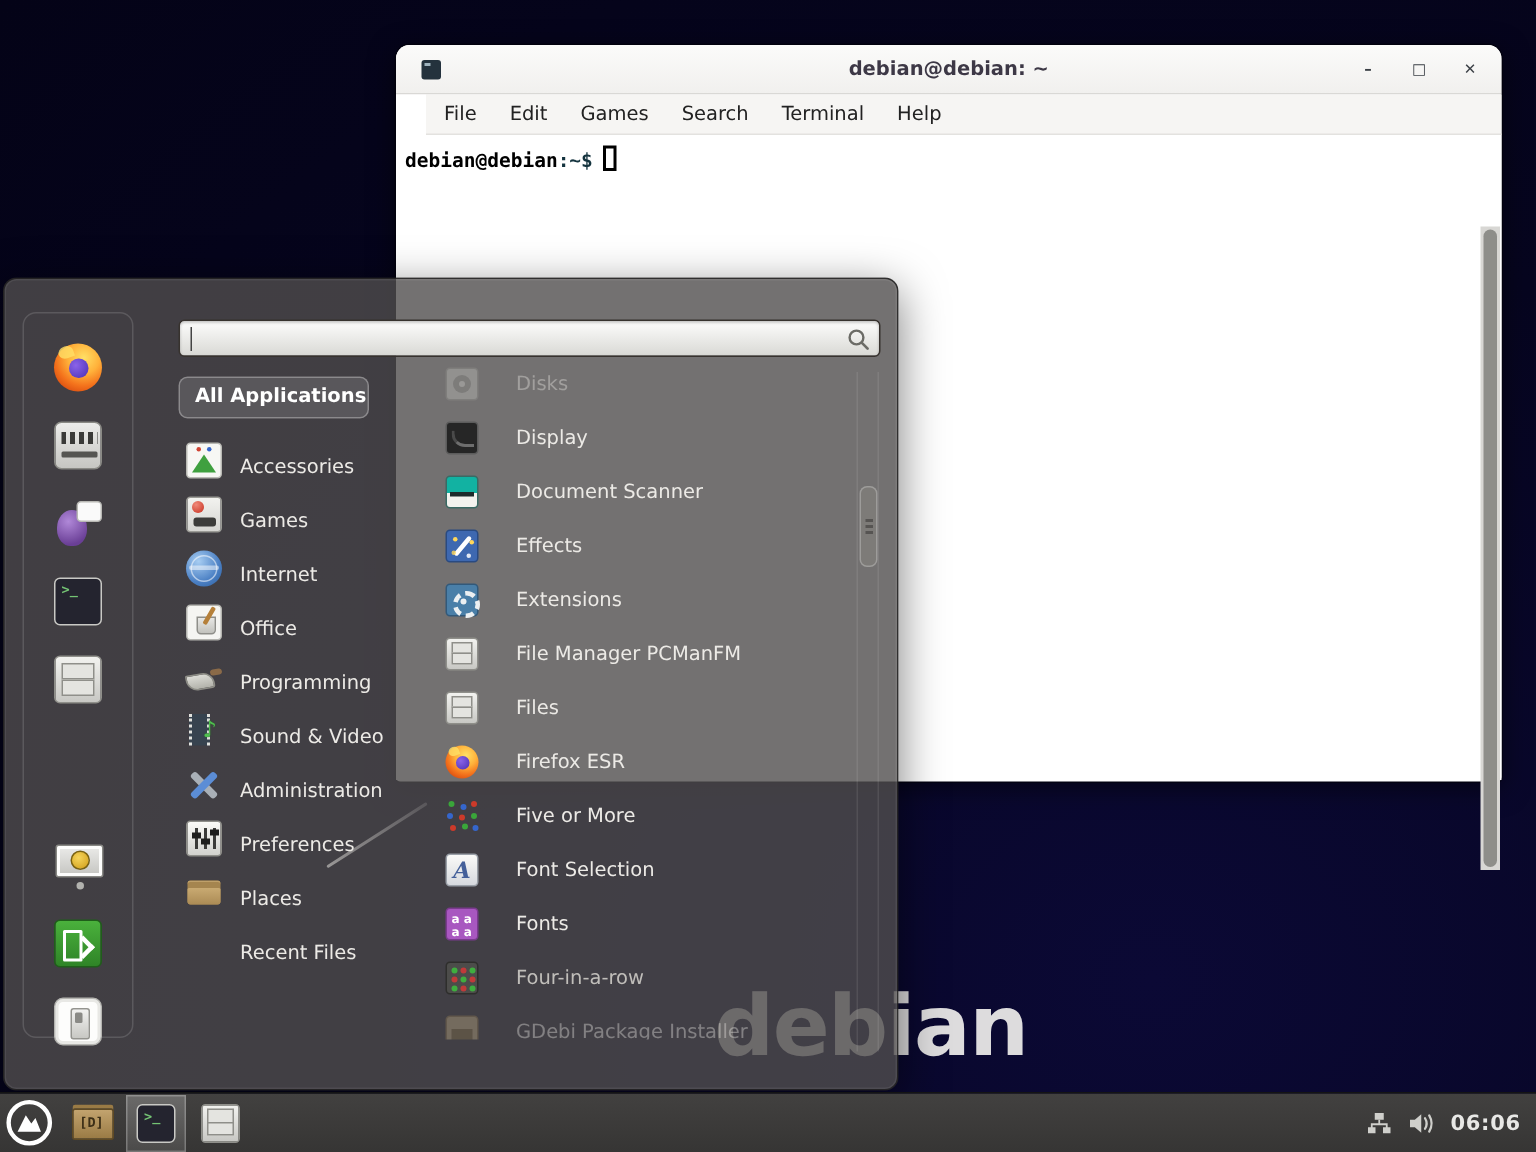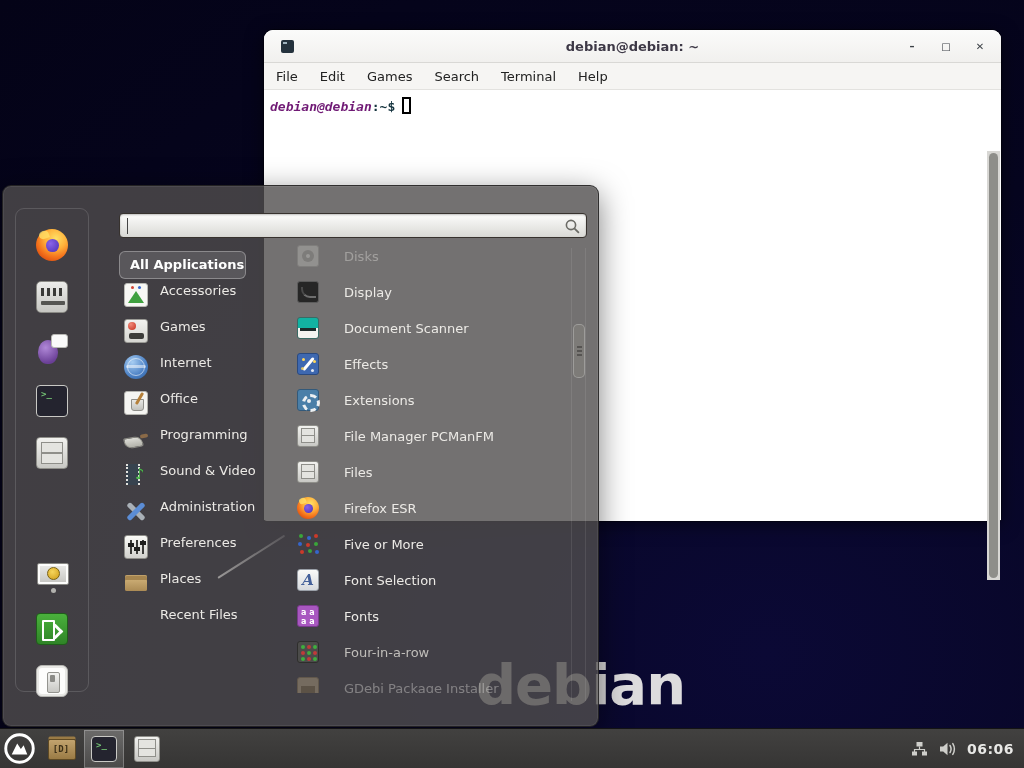--- a/index.html
+++ b/index.html
@@ -20,26 +20,26 @@
     background:linear-gradient(#fbfbfa,#f1f0ee);border-bottom:1px solid #d9d8d5;}
   .win-icon{position:absolute;left:17px;top:10px;width:13px;height:13px;border-radius:2px;
     background:#24323d;}
   .win-icon::before{content:"";position:absolute;left:2px;top:2px;width:4px;height:2px;background:#9fb3be;}
   .win-title{position:absolute;left:0;right:0;top:0;height:33px;line-height:33px;text-align:center;
     font-size:13px;font-weight:bold;color:#3d3846;}
   .win-controls{position:absolute;right:14px;top:0;height:33px;display:flex;gap:20px;align-items:center;}
   .win-btn{width:14px;height:14px;line-height:14px;text-align:center;font-size:10px;
     color:#3a3f45;font-weight:bold;cursor:default;}
   .menubar{display:flex;gap:22px;align-items:center;height:27px;padding-left:12px;
-    background:#f6f5f3;font-size:13px;color:#222;border-bottom:1px solid #e3e2df;}
+    background:#f6f5f3;font-size:13px;color:#222;border-bottom:1px solid #e3e2df;margin-left:20px;}
   .tmenu-item{cursor:default;}
   .term-body{position:relative;height:430px;background:#fff;
     font-family:"DejaVu Sans Mono","Liberation Mono",monospace;font-size:13px;font-weight:bold;
     padding:7px 20px 0 6px;}
-  .prompt-user{color:#701a75;font-style:italic;}
+  .prompt-user{color:#000000;}
   .prompt-rest{color:#14333e;}
   .cursor{display:inline-block;width:9px;height:17px;border:2px solid #000;vertical-align:-3px;margin-left:7px;}
   .term-scrollbar{position:absolute;right:1px;top:61px;width:13px;height:429px;background:#d8d7d4;}
   .term-thumb{position:absolute;left:2px;top:2px;width:9px;height:425px;border-radius:5px;background:#8e8e8a;}
 
   
   .app-menu{position:absolute;left:2px;top:185px;width:597px;height:542px;z-index:10;
     background:rgba(80,78,77,0.80);border:1px solid rgba(25,25,25,.75);border-radius:9px;
     box-shadow:0 8px 30px rgba(0,0,0,.5), inset 0 0 0 1px rgba(255,255,255,.07);}
   .fav-col{position:absolute;left:12px;top:22px;width:74px;height:484px;border-radius:9px;
@@ -53,21 +53,21 @@
     box-shadow:inset 0 1px 2px rgba(0,0,0,.25);}
   .search-input{position:absolute;inset:0;border:none;background:transparent;outline:none;
     font-size:13px;padding:0 26px 0 7px;color:#222;caret-color:#222;}
   .search-caret{position:absolute;left:7px;top:4px;width:1px;height:16px;background:#444;}
   .search-icon{position:absolute;right:5px;top:4px;width:17px;height:17px;}
 
   .cat-col{position:absolute;left:116px;top:65px;width:162px;}
   .all-apps-btn{width:127px;height:28px;border-radius:6px;margin-bottom:4px;
     background:rgba(255,255,255,.13);border:1px solid rgba(255,255,255,.30);
     color:#fff;font-size:13px;font-weight:bold;line-height:26px;padding-left:10px;cursor:default;}
-  .cat-item{height:36px;display:flex;align-items:flex-start;gap:12px;padding-left:5px;cursor:default;}
+  .cat-item{height:36px;display:flex;align-items:flex-end;gap:12px;padding-left:5px;cursor:default;}
   .cat-item .label,.app-item .label{font-size:13px;color:#eceae6;}
 
   .app-list{position:absolute;left:280px;top:52px;width:288px;height:455px;overflow:hidden;}
   .app-item{height:36px;display:flex;align-items:center;gap:25px;padding-left:14px;cursor:default;}
   .app-item.dim{opacity:.38;}
   .app-item.muted .label{color:#c0beba;}
 
   .menu-scrollbar{position:absolute;left:568px;top:62px;width:15px;height:453px;
     border-left:1px solid rgba(255,255,255,.09);border-right:1px solid rgba(255,255,255,.09);}
   .menu-thumb{position:absolute;left:1px;top:76px;width:12px;height:54px;border-radius:5px;

